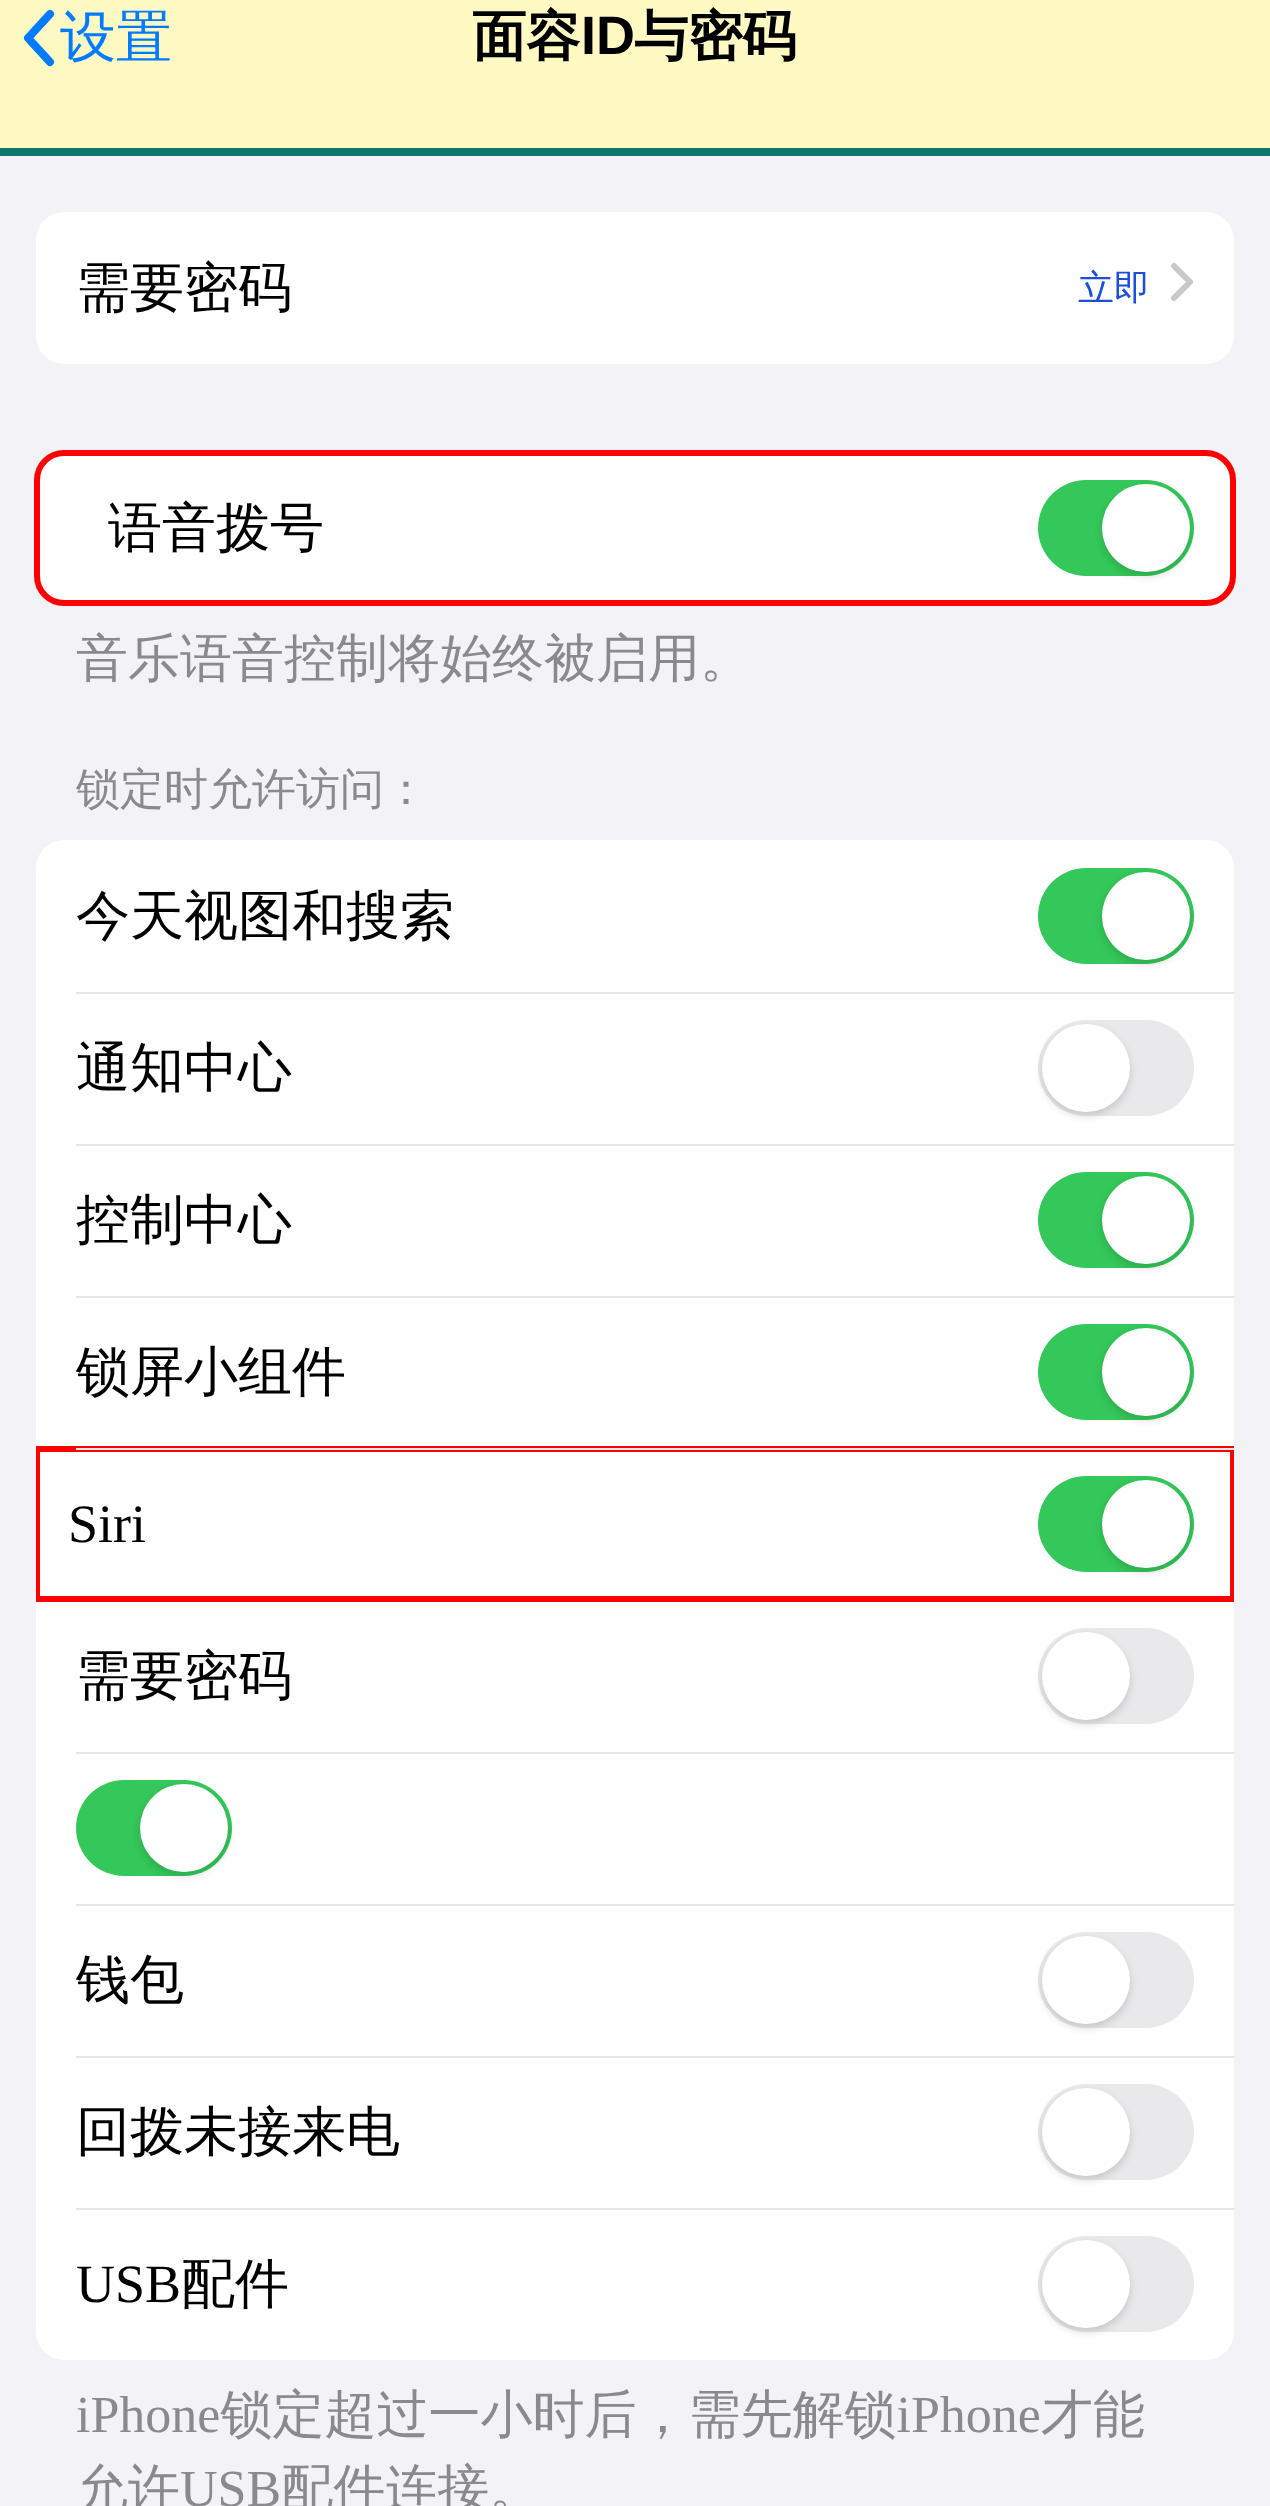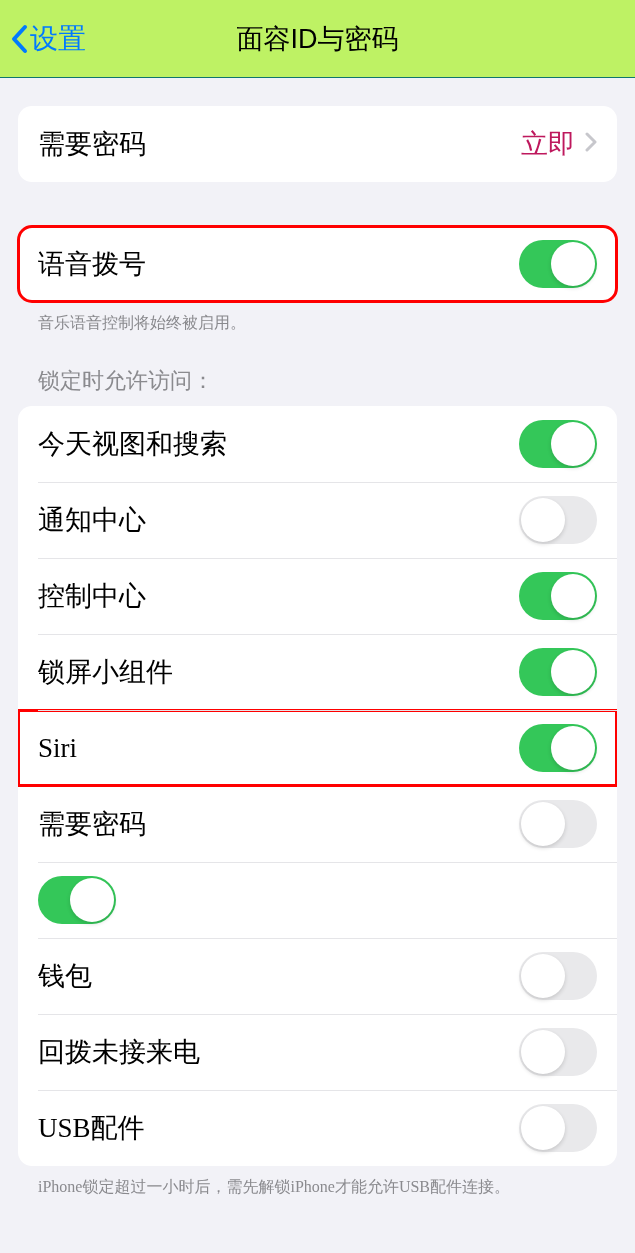--- a/index.html
+++ b/index.html
@@ -9,26 +9,26 @@
       -webkit-font-smoothing: antialiased;
     }
     body {
       font-family: -apple-system, "PingFang SC", "Helvetica Neue", sans-serif;
       background: #f2f2f7;
       width: 635px;
       height: 1253px;
       overflow: hidden;
     }
     .header {
-      background: #bef264;
+      background: #fef9c3;
       height: 78px;
       display: flex;
-      align-items: center;
-      position: relative;
-      border-bottom: 1px solid #0f766e;
+      align-items: flex-start;
+      position: relative;
+      border-bottom: 4px solid #0f766e;
     }
     .back-button {
       display: flex;
       align-items: center;
       position: absolute;
       left: 10px;
       color: #007aff;
       font-size: 28px;
       cursor: pointer;
     }
@@ -36,21 +36,21 @@
       font-size: 36px;
       font-weight: 500;
       margin-right: 2px;
       display: flex;
       align-items: center;
     }
     .header-title {
       flex: 1;
       text-align: center;
       font-size: 27px;
-      font-weight: 400;
+      font-weight: 700;
       color: #000;
     }
     .content {
       padding: 0 18px;
       font-family: Liberation Serif, serif;
     }
     .section {
       margin-top: 32px;
     }
     .section-first {
@@ -82,22 +82,22 @@
       font-size: 27px;
       color: #000;
       font-weight: 400;
     }
     .cell-value {
       display: flex;
       align-items: center;
       gap: 10px;
     }
     .cell-value-text {
-      font-size: 27px;
-      color: #be185d;
+      font-size: 18px;
+      color: #1d4ed8;
     }
     .chevron-right {
       color: #c7c7cc;
       font-size: 24px;
       font-weight: 600;
     }
     .toggle {
       width: 78px;
       height: 48px;
       border-radius: 24px;
@@ -122,35 +122,36 @@
       box-shadow: 0 2px 4px rgba(0,0,0,0.15);
       transition: left 0.2s;
     }
     .toggle-on .toggle-knob {
       left: 32px;
     }
     .toggle-off .toggle-knob {
       left: 2px;
     }
     .footer-text {
-      font-size: 16px;
+      font-size: 26px;
       color: #8a8a8e;
       padding: 10px 20px 0 20px;
       line-height: 1.4;
     }
     .section-header {
       font-size: 22px;
       color: #8a8a8e;
       padding: 0 20px 10px 20px;
     }
     .highlight-red {
       outline: 3px solid #ff0000;
       outline-offset: -2px;
       position: relative;
       z-index: 1;
+      padding-left: 16px;
     }
     .section-2 {
       margin-top: 44px;
     }
     .section-3 {
     }
   </style>
 </head>
 <body>
 

